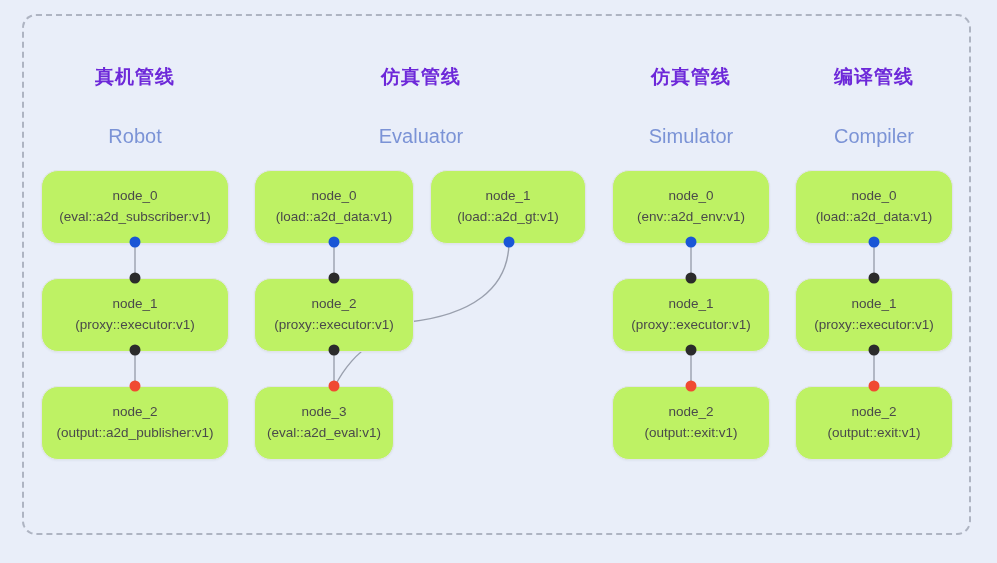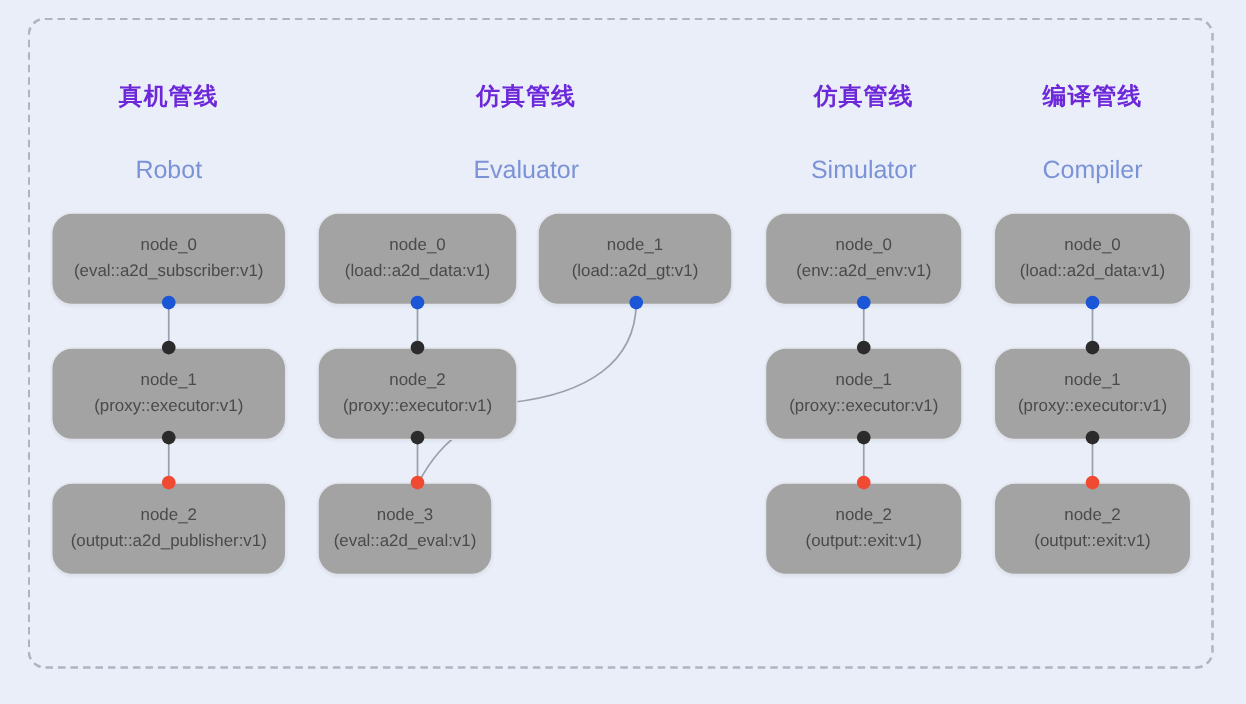--- a/index.html
+++ b/index.html
@@ -35,21 +35,21 @@
     position:absolute;
     text-align:center;
     font-size:20px;
     color:#7b93d6;
     white-space:nowrap;
   }
 
   .node{
     position:absolute;
     box-sizing:border-box;
-    background:#a3a3a3;
+    background:#bef264;
     border:1px solid #e2e4e9;
     border-radius:17px;
     box-shadow:0 1px 2px rgba(40,50,80,.05);
     display:flex;
     flex-direction:column;
     align-items:center;
     justify-content:center;
     gap:6px;
     z-index:3;
   }

